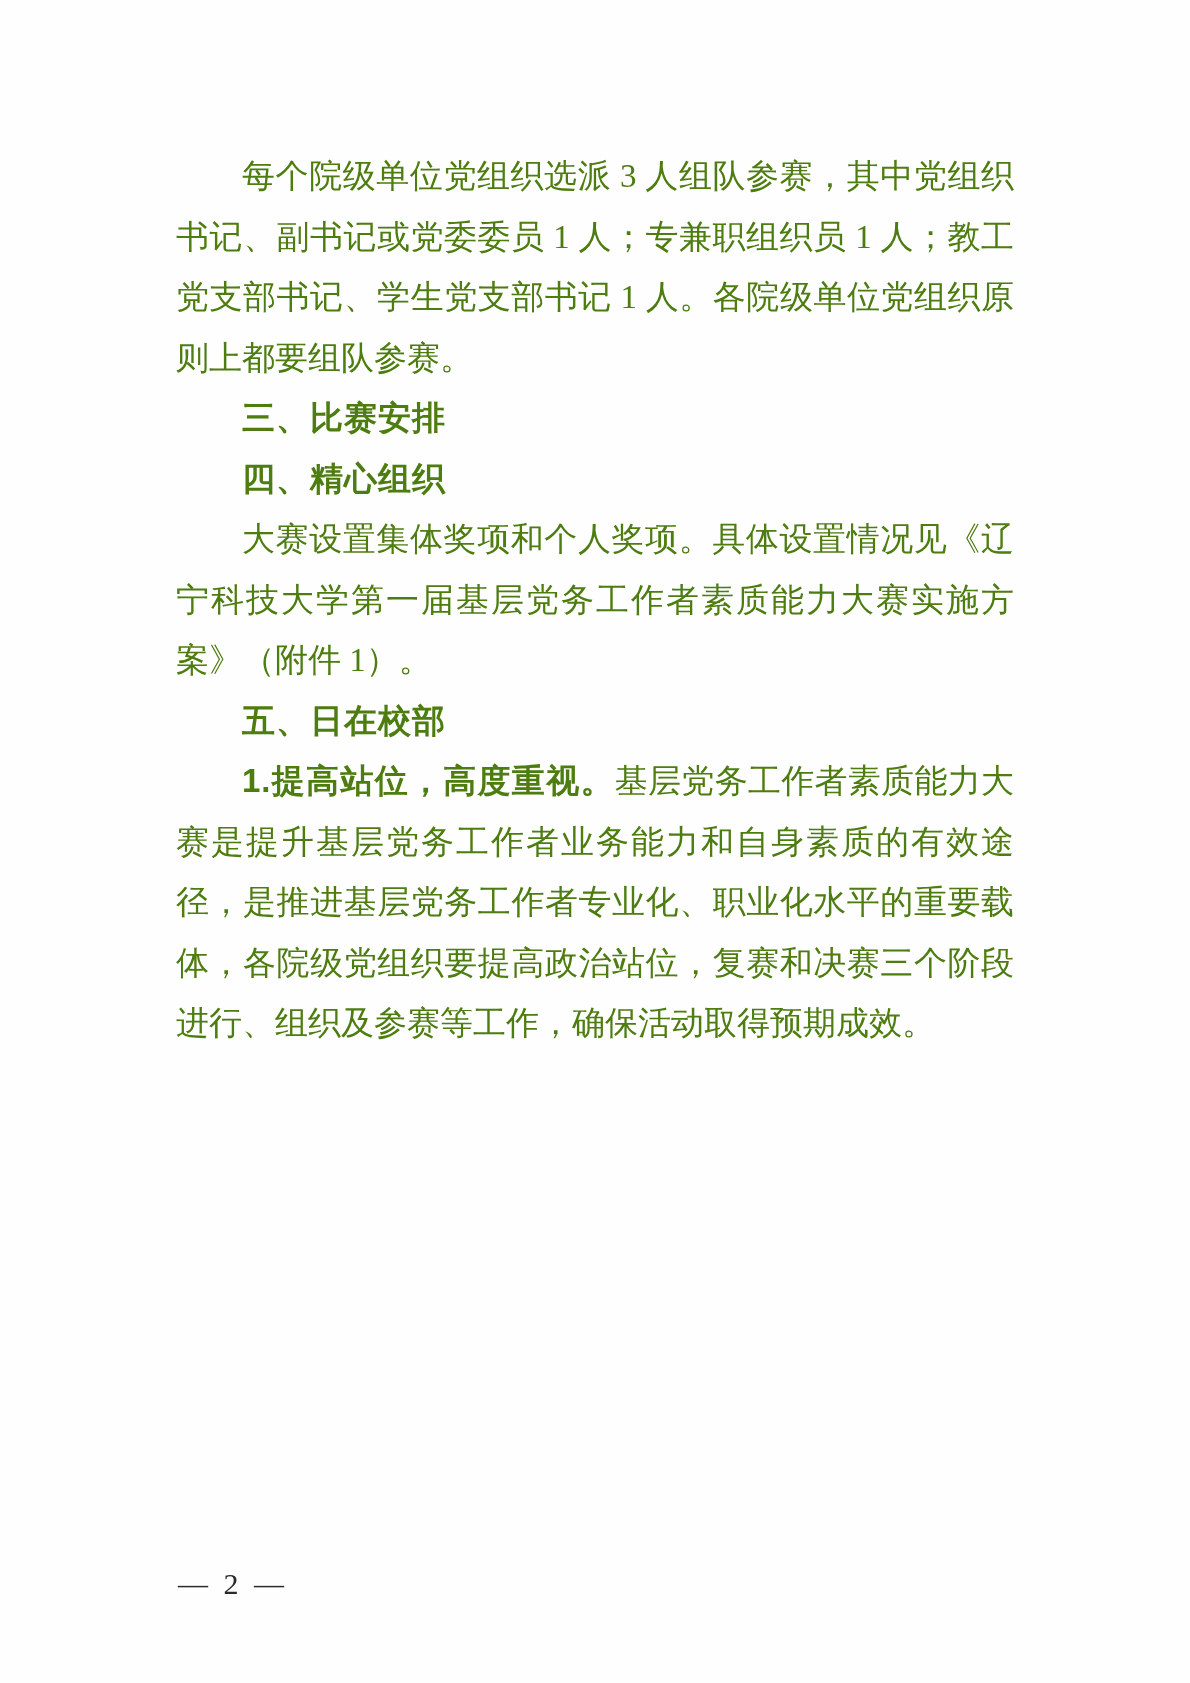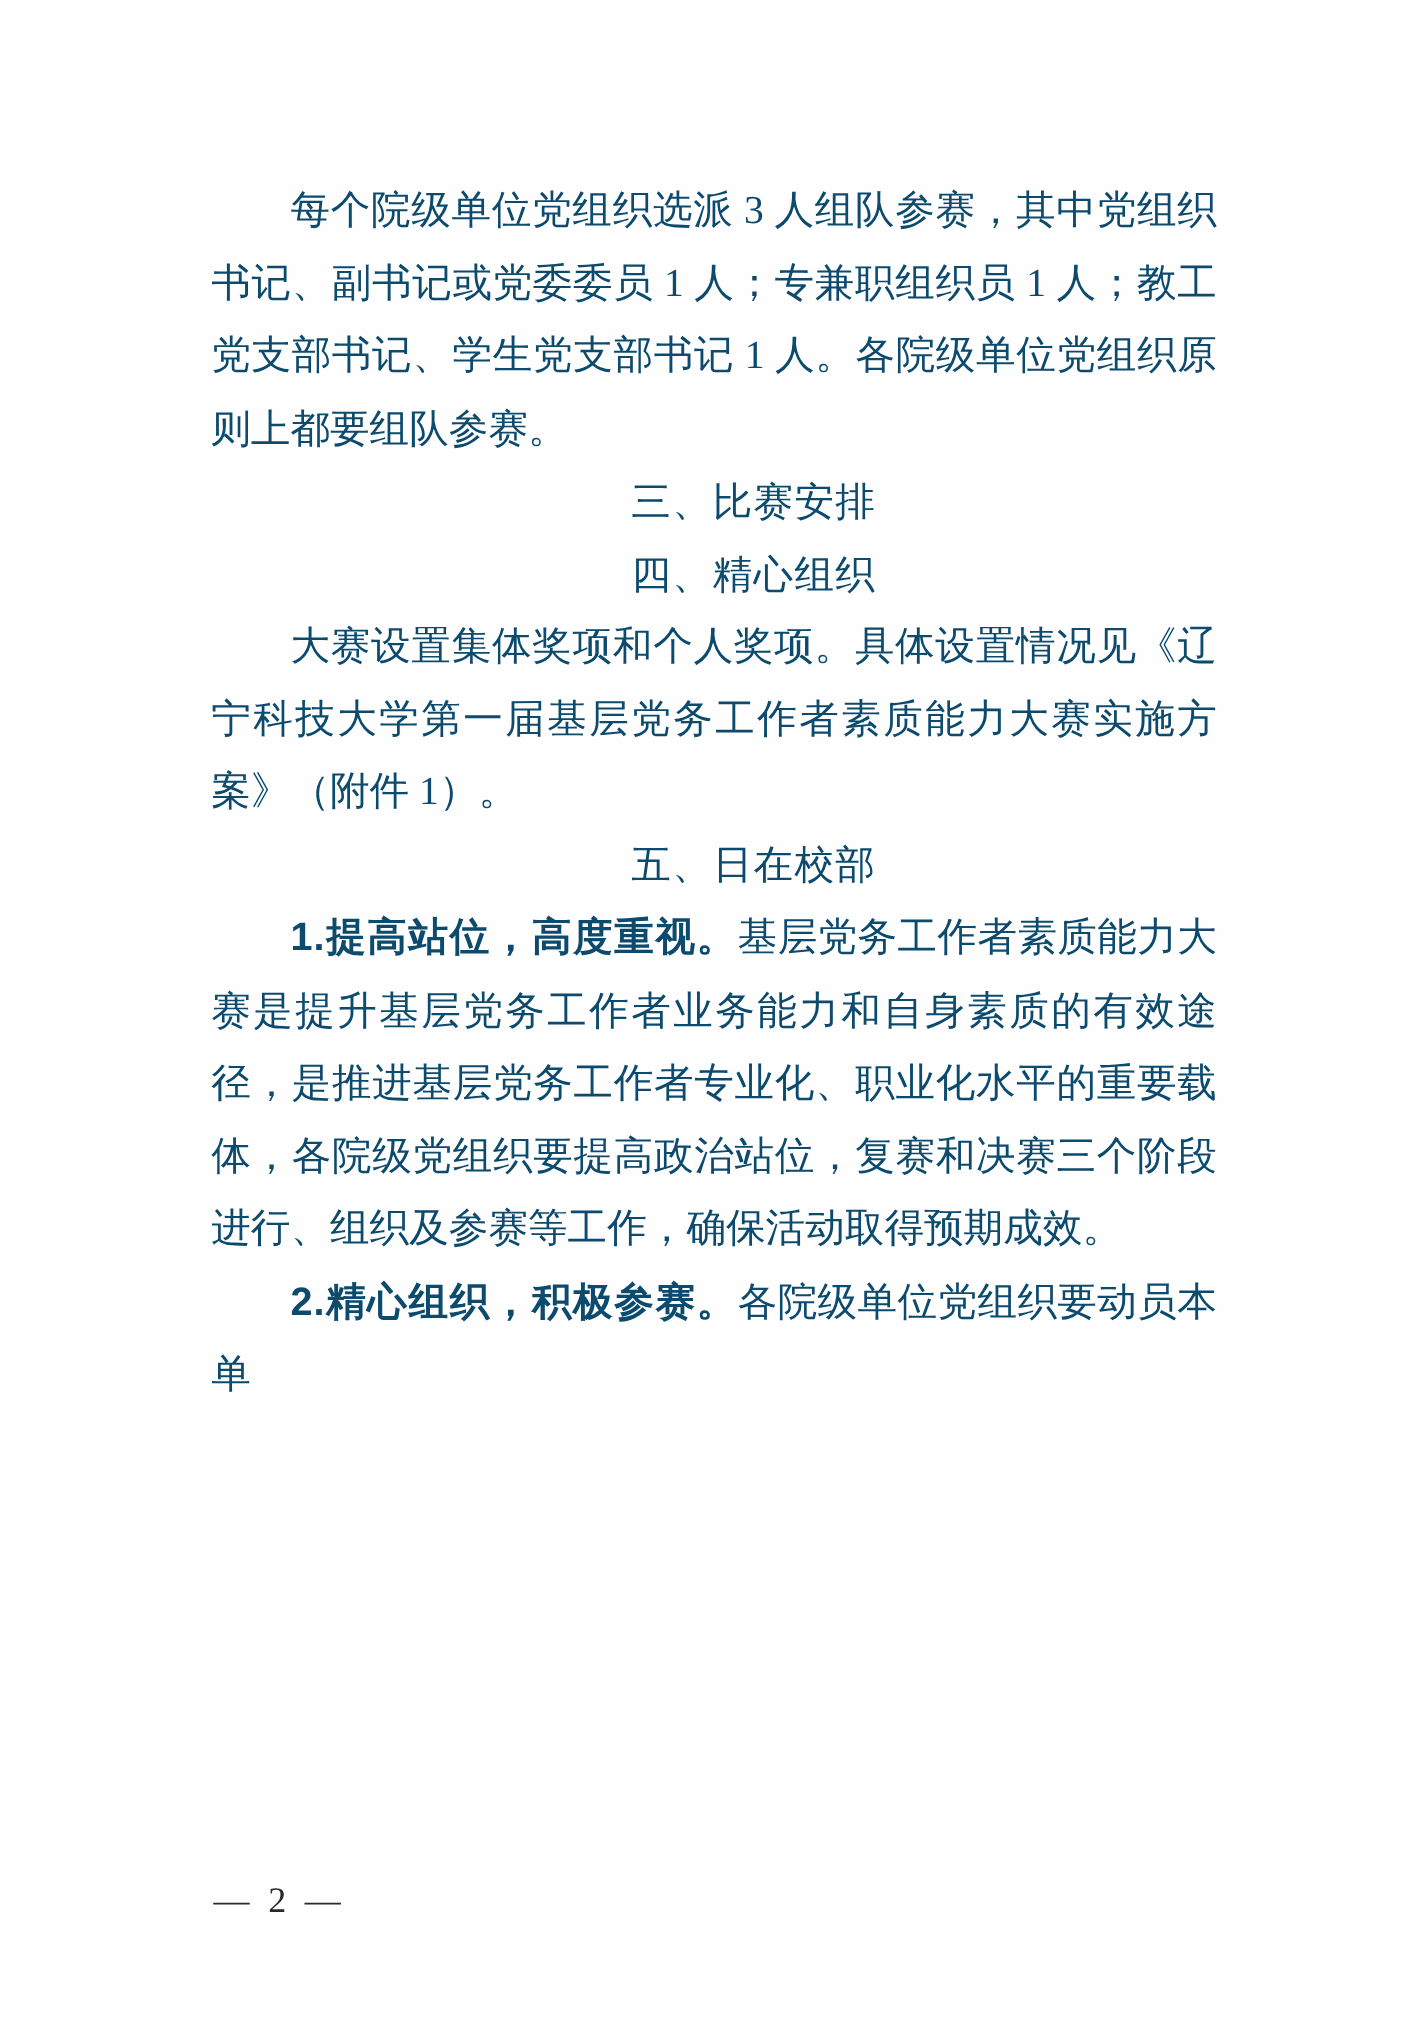--- a/index.html
+++ b/index.html
@@ -13,34 +13,34 @@
     height: 1683px;
     background: #fefefe;
     overflow: hidden;
     font-family: "Liberation Serif", "DejaVu Serif", serif;
   }
   .content {
     position: absolute;
     left: 176px;
     top: 146px;
     width: 838px;
-    color: #0c4a6e;
+    color: #4d7c0f;
     font-size: 33px;
     line-height: 60.5px;
     text-align: justify;
   }
   .content p {
     margin: 0;
     padding: 0;
     text-indent: 66px;
   }
   .heading {
     font-family: "Liberation Sans", "DejaVu Sans", sans-serif;
-    font-weight: 400;
-    text-align: center;
+    font-weight: 700;
+    text-align: left;
     letter-spacing: 1px;
   }
   .lead {
     font-family: Liberation Sans, sans-serif;
     font-weight: 700;
     letter-spacing: 1px;
   }
   .footer {
     position: absolute;
     left: 178px;
@@ -64,18 +64,17 @@
 
 
     <p class="heading">四、精心组织</p>
 
     <p>大赛设置集体奖项和个人奖项。具体设置情况见《辽宁科技大学第一届基层党务工作者素质能力大赛实施方案》（附件 1）。</p>
 
     <p class="heading">五、日在校部</p>
 
     <p><span class="lead">1.提高站位，高度重视。</span><span>基层党务工作者素质能力大赛是提升基层党务工作者业务能力和自身素质的有效途径，是推进基层党务工作者专业化、职业化水平的重要载体，各院级党组织要提高政治站位，复赛和决赛三个阶段进行、组织及参赛等工作，确保活动取得预期成效。</span></p>
 
-    <p><span class="lead">2.精心组织，积极参赛。</span><span>各院级单位党组织要动员本单</span></p>
 
   </div>
 
   <div class="footer">— 2 —</div>
 </div>
 
 </body></html>

